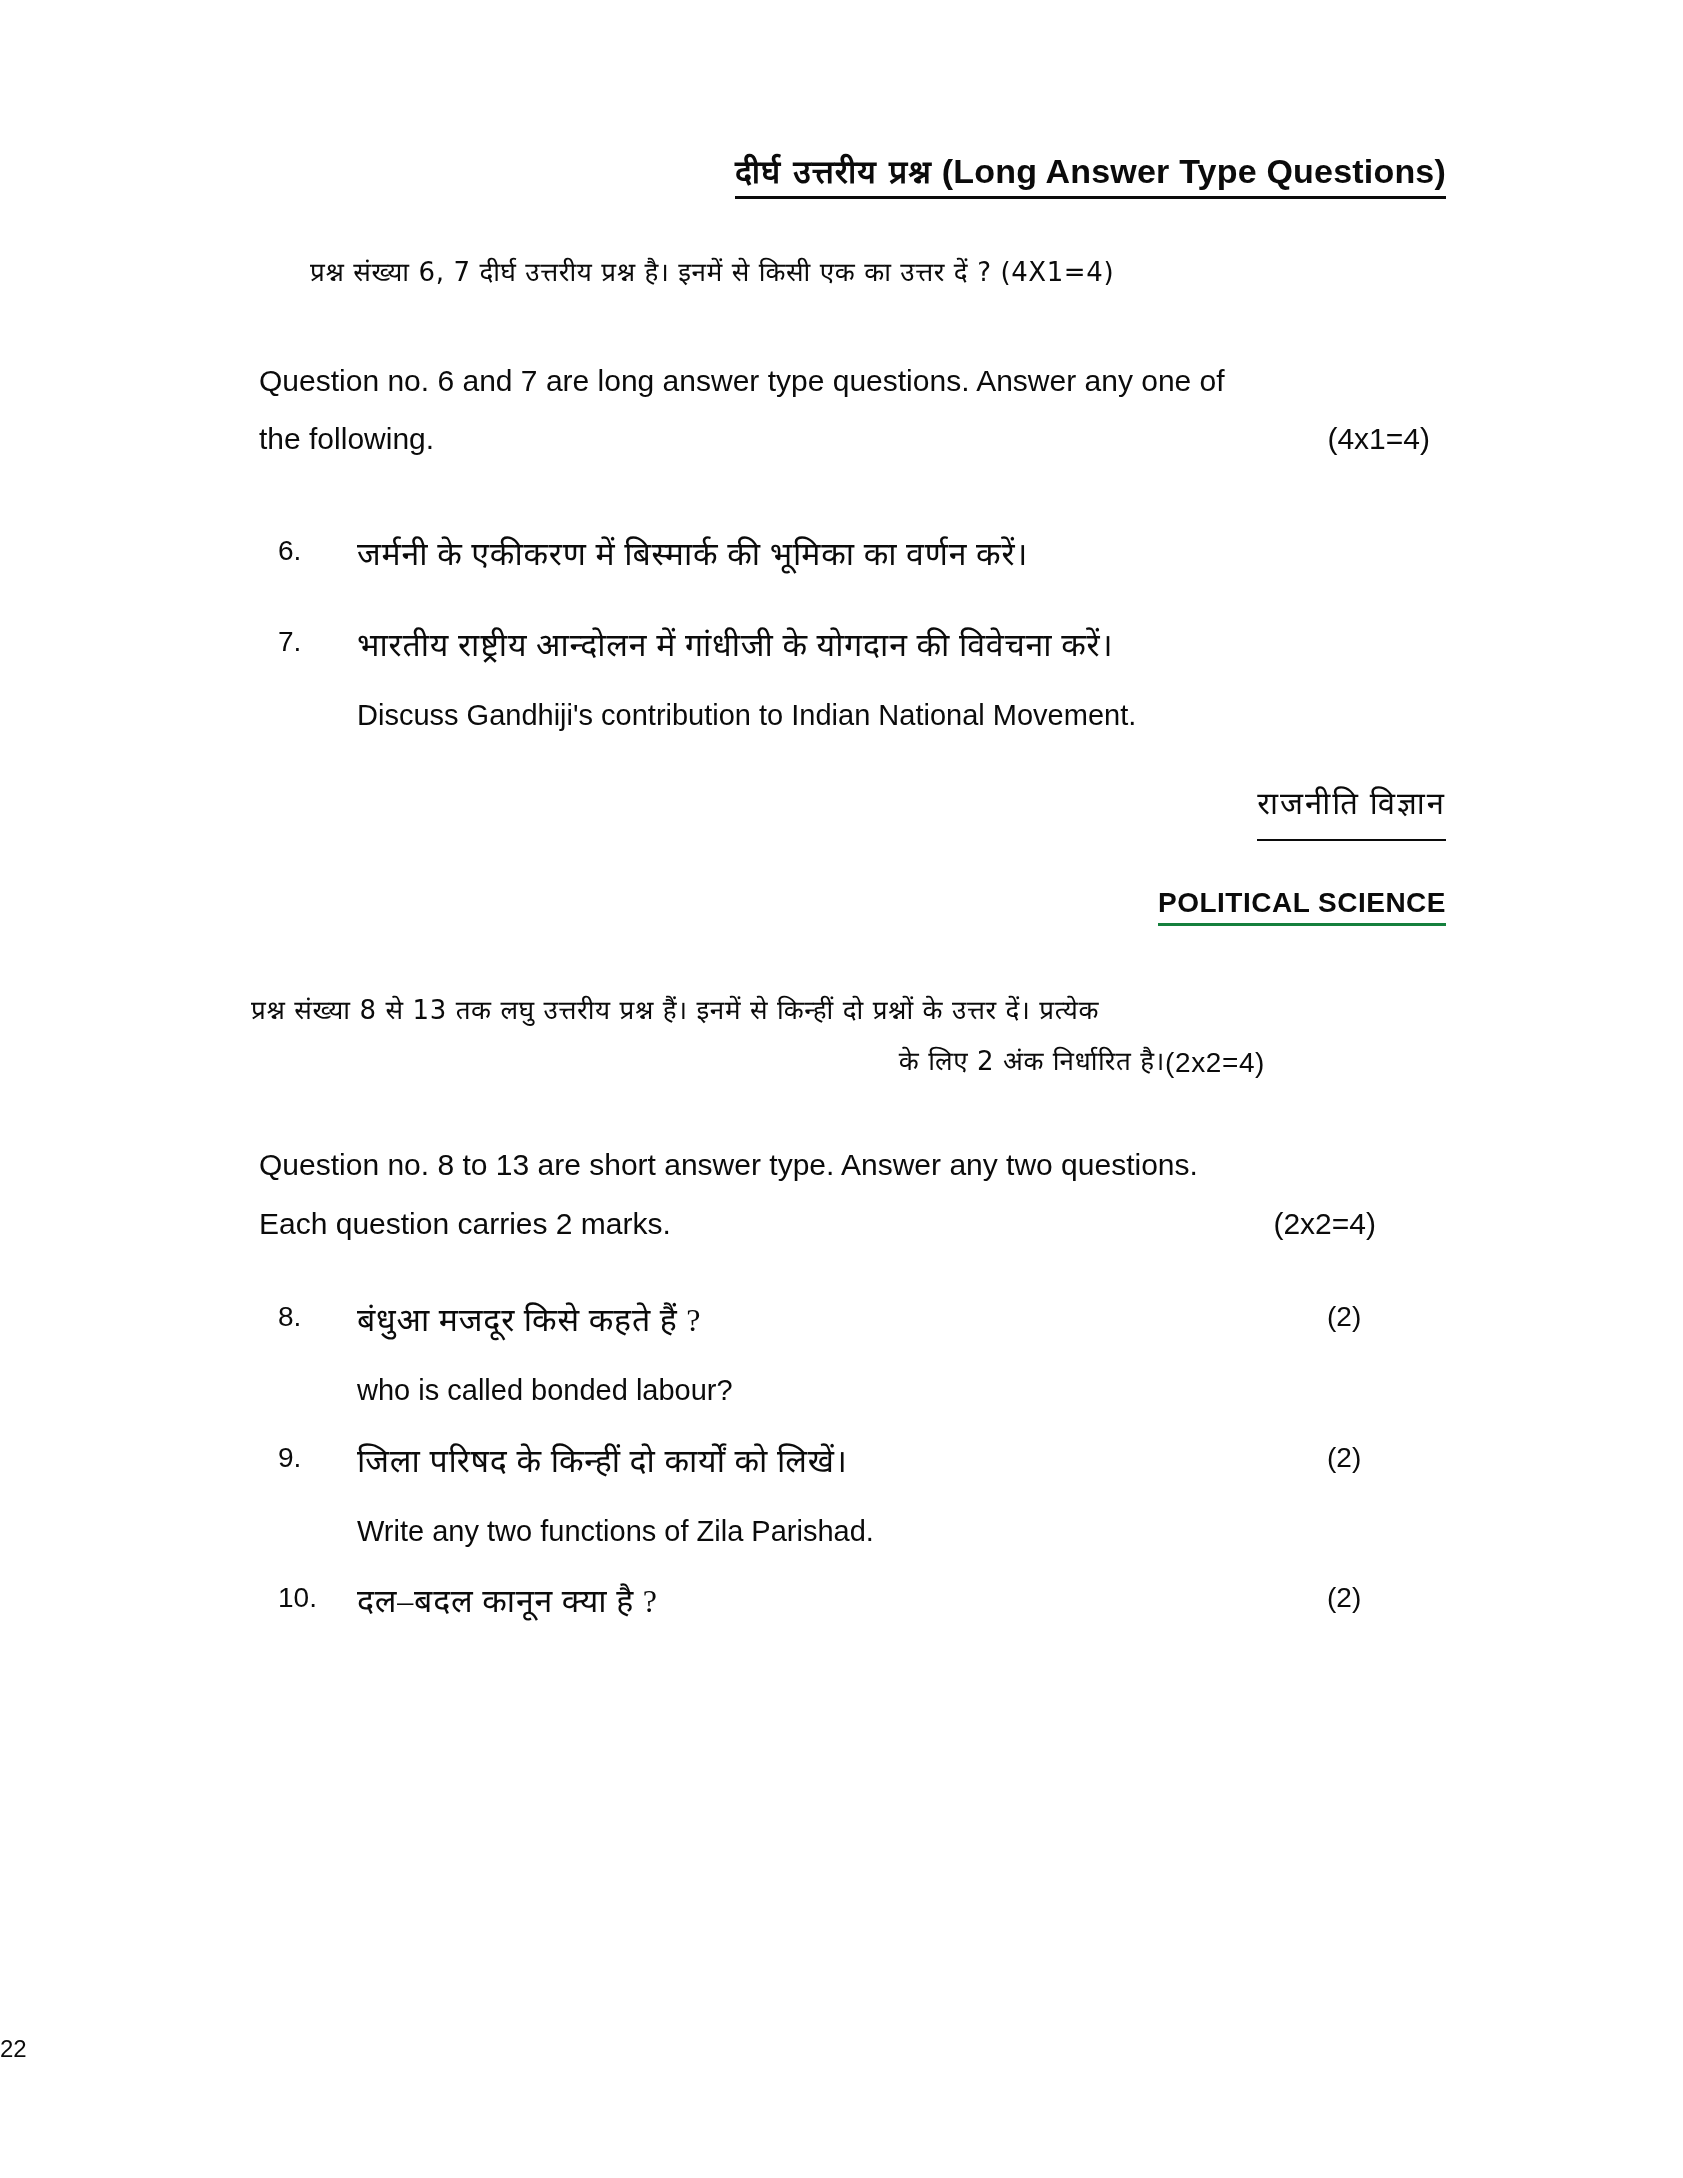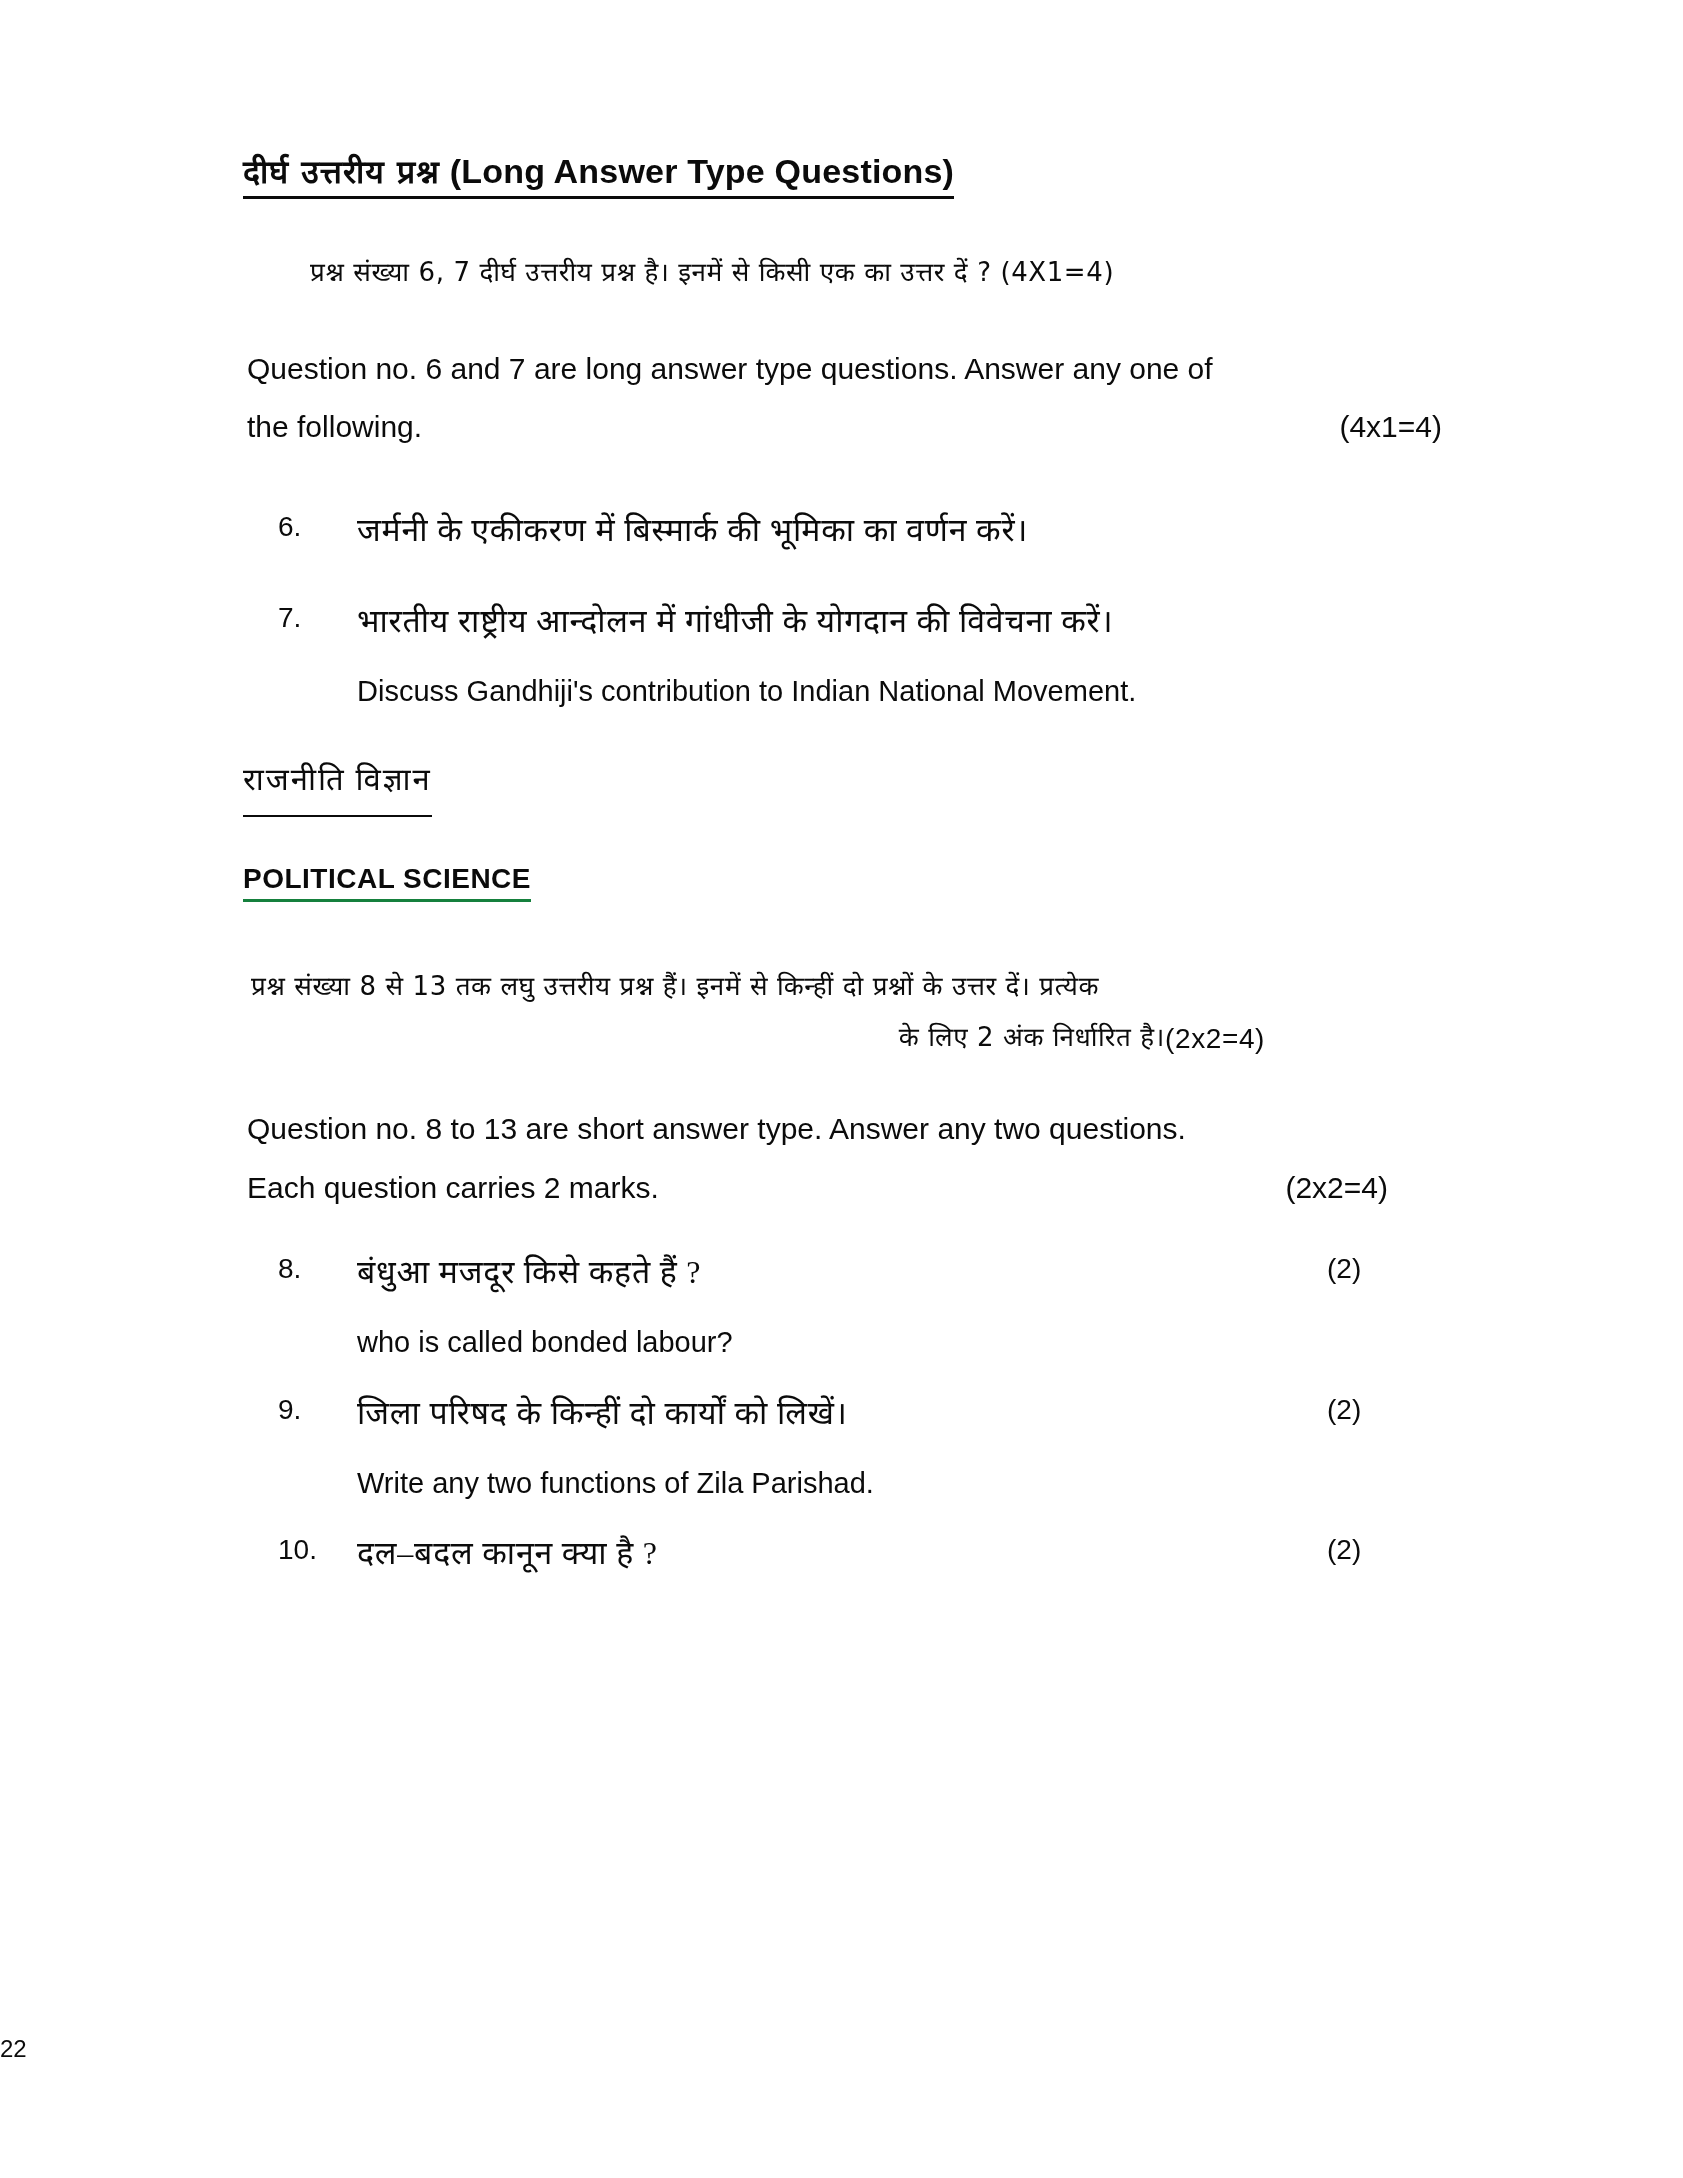--- a/index.html
+++ b/index.html
@@ -24,21 +24,21 @@
   }
   .content {
     position: absolute;
     left: 243px;
     top: 149px;
     width: 1203px;
   }
 
   
   .heading-center {
-    text-align: left;
+    text-align: right;
     margin: 0;
   }
   .h-title {
     font-size: 35px;
     font-weight: bold;
     letter-spacing: 0.2px;
     white-space: nowrap;
     display: inline-block;
     border-bottom: 3px solid #0b0b0b;
     padding-bottom: 3px;
@@ -85,21 +85,21 @@
     margin: 8px;
     text-align: justify;
   }
   .instr-hi.centered-ish {
     padding-left: 59px;
   }
   .instr-en {
     font-family: "Liberation Sans", sans-serif;
     font-size: 30px;
     line-height: 1.95;
-    margin: 4px;
+    margin: 16px;
     text-align: justify;
     text-align-last: left;
   }
   .instr-en .tail {
     display: flex;
     justify-content: space-between;
     width: 100%;
   }
   .marks-inline {
     white-space: nowrap;

